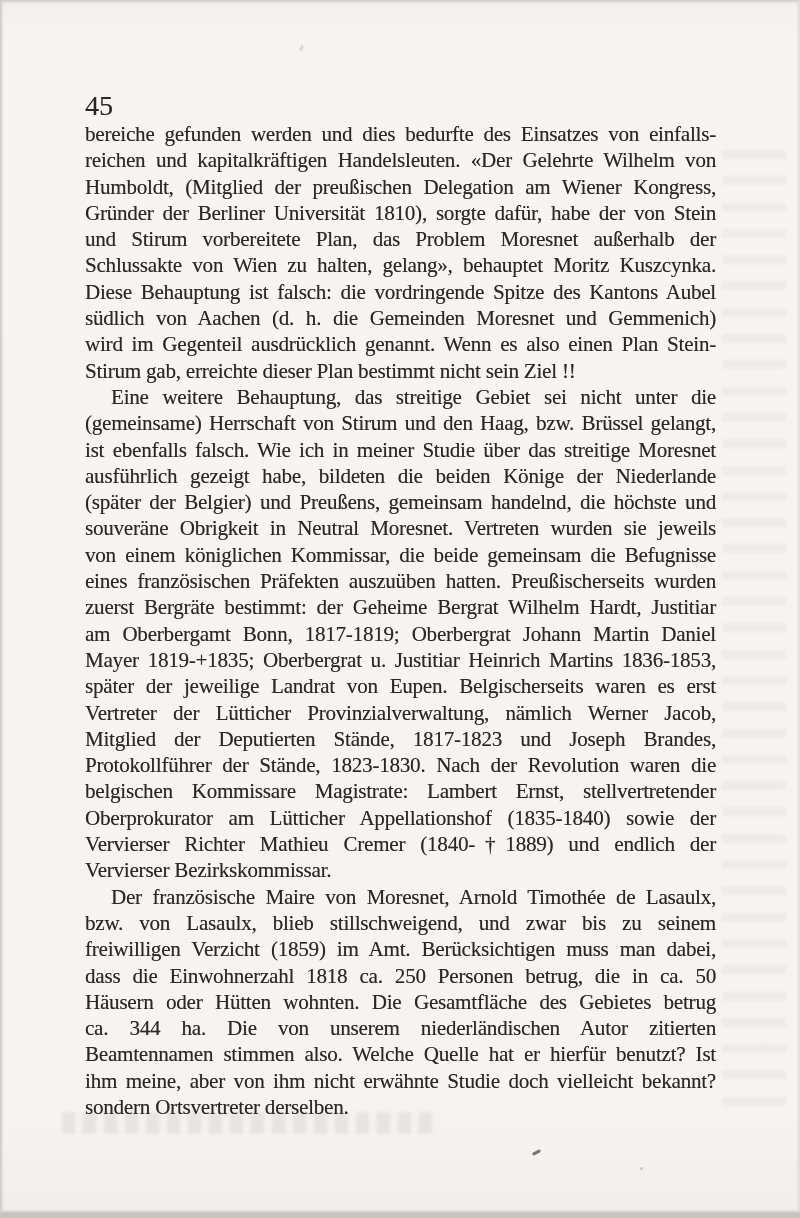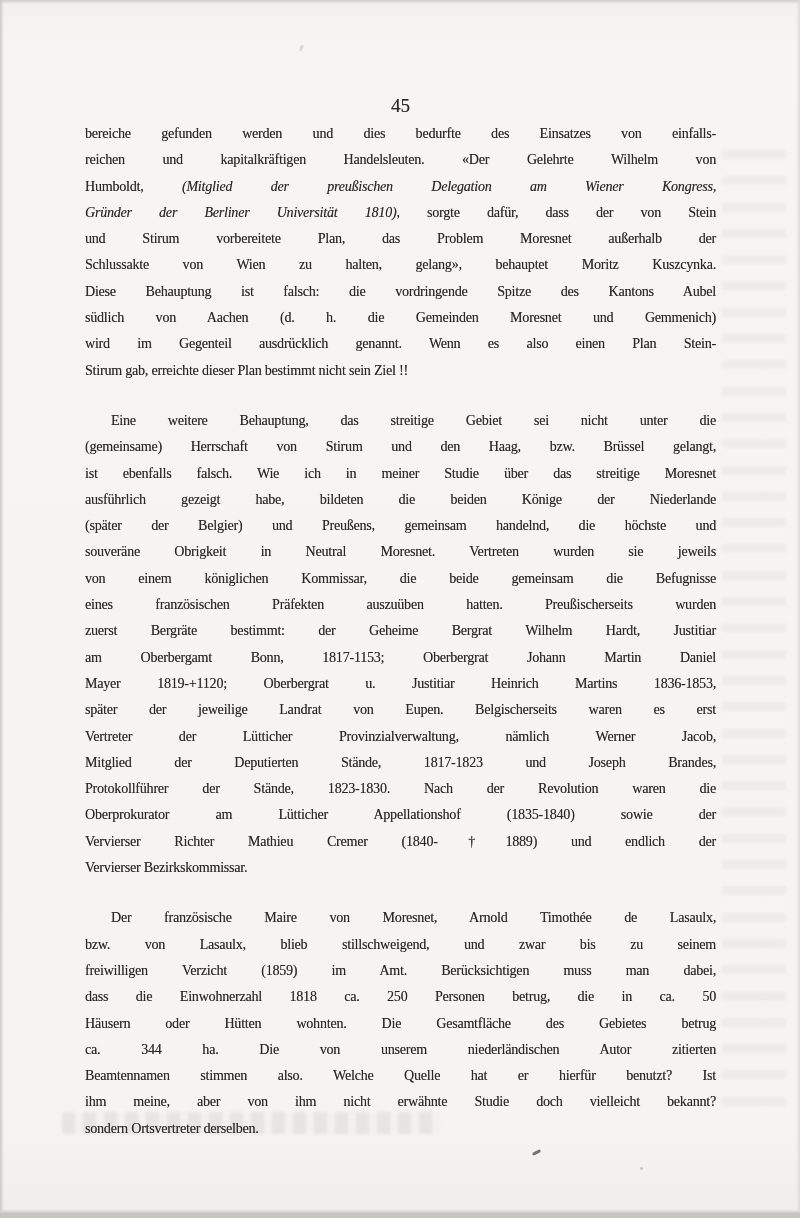--- a/index.html
+++ b/index.html
@@ -25,38 +25,38 @@
     background:repeating-linear-gradient(180deg,rgba(105,96,88,0.06) 0 9px,rgba(105,96,88,0) 9px 26.3px);
     filter:blur(1.6px);
   }
   .ghost-bottom{
     left:62px;top:1112px;width:378px;height:22px;
     background:repeating-linear-gradient(90deg,rgba(105,96,88,0.10) 0 13px,rgba(105,96,88,0.015) 13px 21px);
     filter:blur(1.8px);border-radius:4px;
   }
   .pageno{
     position:absolute;top:93px;left:85px;width:631px;
-    text-align:center;font-size:19px;line-height:26px;color:#2a2724;
+    text-align:left;font-size:28px;line-height:26px;color:#2a2724;
     text-shadow:0.2px 0.2px 0.35px rgba(42,38,34,0.5);
   }
   .text-block{
     position:absolute;top:121px;left:85px;width:631px;color:#2a2724;
   }
   .line{
-    font-size:14px;line-height:26.3px;height:26.3px;
+    font-size:21px;line-height:26.3px;height:26.3px;
     letter-spacing:-0.2px;
     text-align:justify;
     text-align-last:justify;
     -moz-text-align-last:justify;
     white-space:normal;
     text-shadow:0.2px 0.2px 0.35px rgba(42,38,34,0.5);
   }
   .line.no-just{text-align-last:left;-moz-text-align-last:left;}
-  .line.indent{text-indent:26px;margin-top:24px;}
-  .it{font-style:italic;}
+  .line.indent{text-indent:26px;}
+  .it{}
   
   .ink-mark{
     position:absolute;left:532px;top:1151px;width:9px;height:3px;
     background:#56524d;border-radius:2px/1.5px;transform:rotate(-28deg);opacity:.8;
   }
   .dust{position:absolute;border-radius:1px;}
   .dust-1{left:640px;top:1167px;width:3px;height:3px;border-radius:50%;background:#8a867f;opacity:.4;}
   .dust-2{left:300px;top:45px;width:3px;height:6px;background:#9b968f;opacity:.3;transform:rotate(18deg);}
 </style>
 </head>
@@ -66,44 +66,45 @@
   <div class="ghost ghost-right"></div>
   <div class="ghost ghost-bottom"></div>
 
   <div class="pageno">45</div>
 
   <div class="text-block">
       <div>
         <div class="line"><span>bereiche gefunden werden und dies bedurfte des Einsatzes von einfalls-</span></div>
         <div class="line"><span>reichen und kapitalkräftigen Handelsleuten. «Der Gelehrte Wilhelm von</span></div>
         <div class="line"><span>Humboldt, </span><span class="it">(Mitglied der preußischen Delegation am Wiener Kongress,</span></div>
-        <div class="line"><span class="it">Gründer der Berliner Universität 1810),</span><span> sorgte dafür, dass der von Stein</span></div>
+        <div class="line"><span class="it">Gründer der Berliner Universität 1810),</span><span> sorgte dafür, habe der von Stein</span></div>
         <div class="line"><span>und Stirum vorbereitete Plan, das Problem Moresnet außerhalb der</span></div>
         <div class="line"><span>Schlussakte von Wien zu halten, gelang», behauptet Moritz Kuszcynka.</span></div>
         <div class="line"><span>Diese Behauptung ist falsch: die vordringende Spitze des Kantons Aubel</span></div>
         <div class="line"><span>südlich von Aachen (d. h. die Gemeinden Moresnet und Gemmenich)</span></div>
         <div class="line"><span>wird im Gegenteil ausdrücklich genannt. Wenn es also einen Plan Stein-</span></div>
         <div class="line no-just"><span>Stirum gab, erreichte dieser Plan bestimmt nicht sein Ziel !!</span></div>
       </div>
       <div>
         <div class="line indent"><span>Eine weitere Behauptung, das streitige Gebiet sei nicht unter die</span></div>
         <div class="line"><span>(gemeinsame) Herrschaft von Stirum und den Haag, bzw. Brüssel gelangt,</span></div>
         <div class="line"><span>ist ebenfalls falsch. Wie ich in meiner Studie über das streitige Moresnet</span></div>
         <div class="line"><span>ausführlich gezeigt habe, bildeten die beiden Könige der Niederlande</span></div>
         <div class="line"><span>(später der Belgier) und Preußens, gemeinsam handelnd, die höchste und</span></div>
         <div class="line"><span>souveräne Obrigkeit in Neutral Moresnet. Vertreten wurden sie jeweils</span></div>
         <div class="line"><span>von einem königlichen Kommissar, die beide gemeinsam die Befugnisse</span></div>
         <div class="line"><span>eines französischen Präfekten auszuüben hatten. Preußischerseits wurden</span></div>
         <div class="line"><span>zuerst Bergräte bestimmt: der Geheime Bergrat Wilhelm Hardt, Justitiar</span></div>
-        <div class="line"><span>am Oberbergamt Bonn, 1817-1153; Oberbergrat Johann Martin Daniel</span></div>
-        <div class="line"><span>Mayer 1819-+1120; Oberbergrat u. Justitiar Heinrich Martins 1836-1853,</span></div>
+        <div class="line"><span>am Oberbergamt Bonn, 1817-1819; Oberbergrat Johann Martin Daniel</span></div>
+        <div class="line"><span>Mayer 1819-+1835; Oberbergrat u. Justitiar Heinrich Martins 1836-1853,</span></div>
         <div class="line"><span>später der jeweilige Landrat von Eupen. Belgischerseits waren es erst</span></div>
         <div class="line"><span>Vertreter der Lütticher Provinzialverwaltung, nämlich Werner Jacob,</span></div>
         <div class="line"><span>Mitglied der Deputierten Stände, 1817-1823 und Joseph Brandes,</span></div>
         <div class="line"><span>Protokollführer der Stände, 1823-1830. Nach der Revolution waren die</span></div>
+        <div class="line"><span>belgischen Kommissare Magistrate: Lambert Ernst, stellvertretender</span></div>
         <div class="line"><span>Oberprokurator am Lütticher Appellationshof (1835-1840) sowie der</span></div>
         <div class="line"><span>Vervierser Richter Mathieu Cremer (1840-†1889) und endlich der</span></div>
         <div class="line no-just"><span>Vervierser Bezirkskommissar.</span></div>
       </div>
       <div>
         <div class="line indent"><span>Der französische Maire von Moresnet, Arnold Timothée de Lasaulx,</span></div>
         <div class="line"><span>bzw. von Lasaulx, blieb stillschweigend, und zwar bis zu seinem</span></div>
         <div class="line"><span>freiwilligen Verzicht (1859) im Amt. Berücksichtigen muss man dabei,</span></div>
         <div class="line"><span>dass die Einwohnerzahl 1818 ca. 250 Personen betrug, die in ca. 50</span></div>
         <div class="line"><span>Häusern oder Hütten wohnten. Die Gesamtfläche des Gebietes betrug</span></div>

